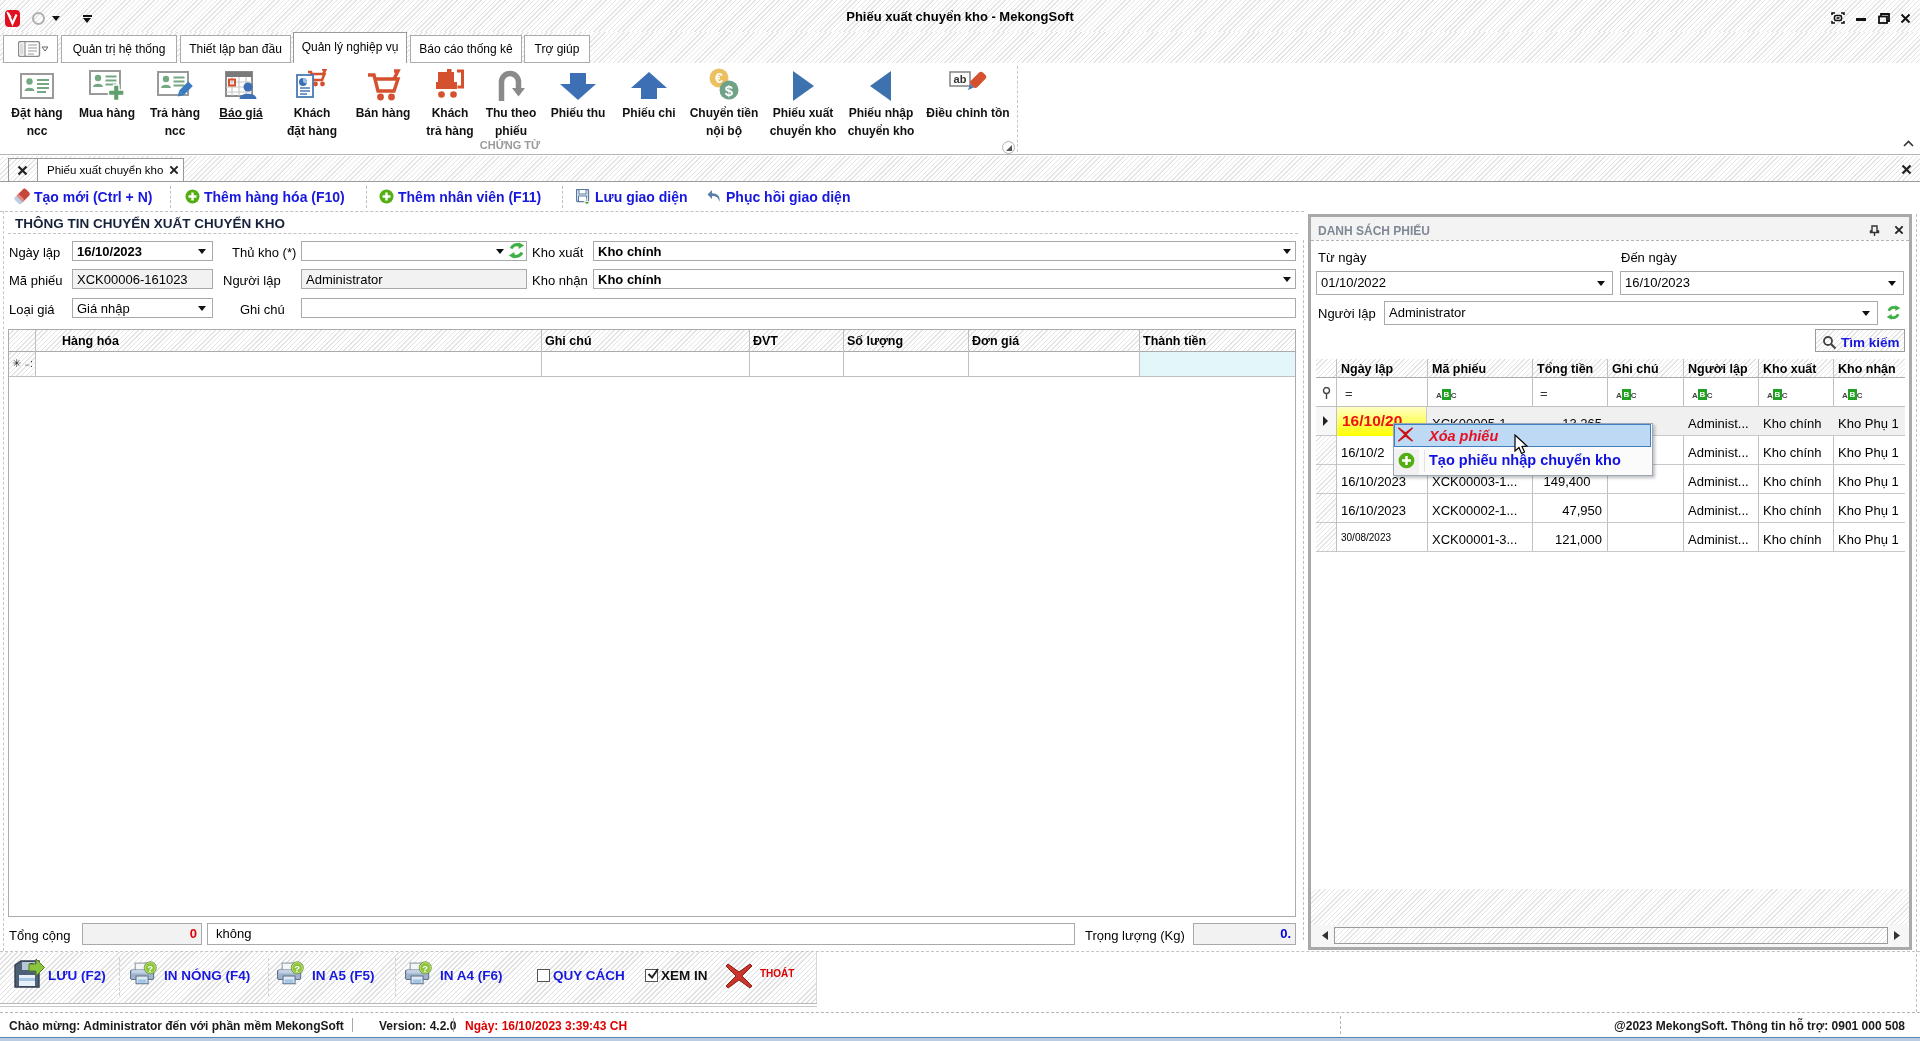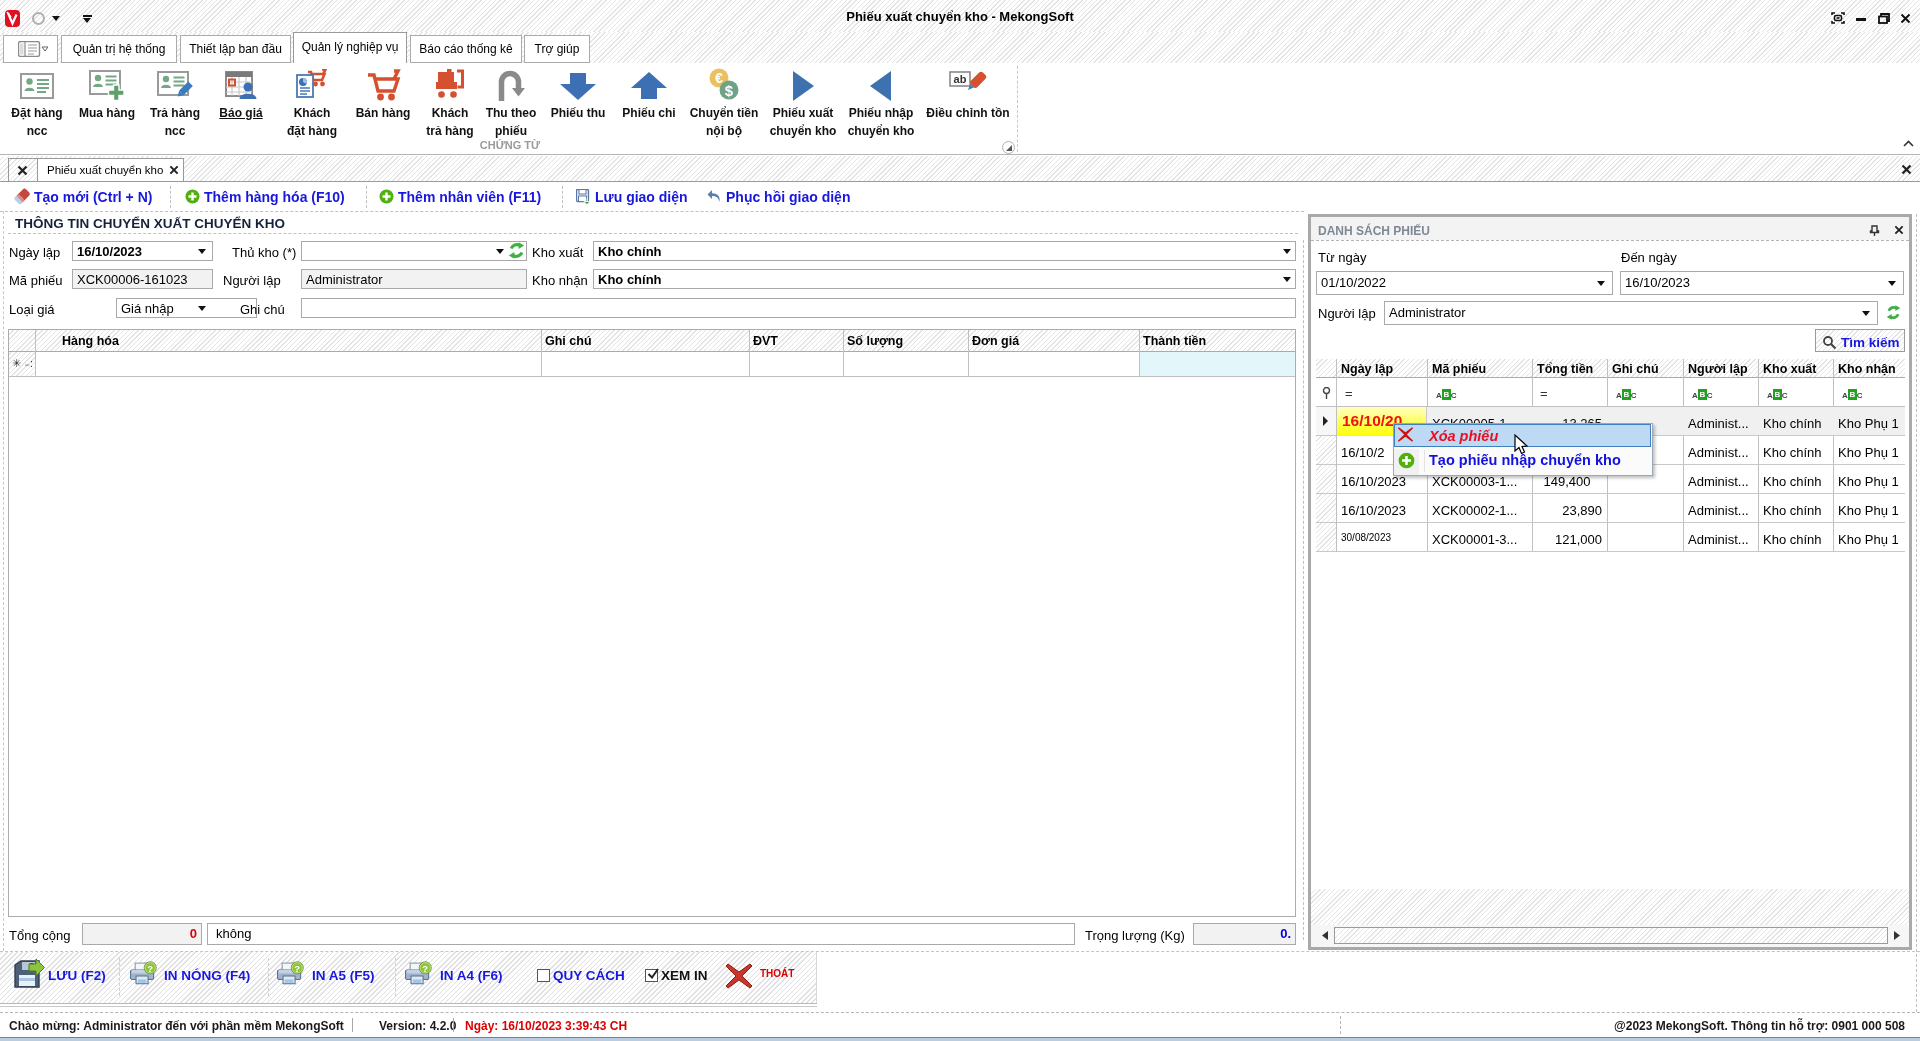--- a/index.html
+++ b/index.html
@@ -273,21 +273,21 @@
 
 <div class="lbl" style="left:9px;top:273px;">Mã phiếu</div>
 <div class="field gray" style="left:72px;top:269px;width:141px;height:20px;">XCK00006-161023</div>
 <div class="lbl" style="left:223px;top:273px;">Người lập</div>
 <div class="field gray" style="left:301px;top:269px;width:226px;height:20px;">Administrator</div>
 <div class="lbl" style="left:532px;top:273px;">Kho nhận</div>
 <div class="field b" style="left:593px;top:269px;width:703px;height:20px;">Kho chính</div>
 <div class="abs caret" style="left:1283px;top:277px;"></div>
 
 <div class="lbl" style="left:9px;top:302px;">Loại giá</div>
-<div class="field" style="left:72px;top:298px;width:141px;height:20px;margin-left:44px;">Giá nhập</div>
+<div class="field" style="left:72px;top:298px;width:141px;height:20px;">Giá nhập</div>
 <div class="abs caret" style="left:198px;top:306px;"></div>
 <div class="lbl" style="left:240px;top:302px;">Ghi chú</div>
 <div class="field" style="left:301px;top:298px;width:995px;height:20px;"></div>
 
 <div class="abs" style="left:8px;top:329px;width:1288px;height:588px;border:1px solid #ababab;background:#fff;"></div>
 <div class="abs hatch" style="left:9px;top:330px;width:1286px;height:22px;border-bottom:1px solid #ababab;"></div>
 <div class="abs hatch" style="left:9px;top:352px;width:26px;height:25px;border-bottom:1px solid #c0c0c0;font-size:11px;color:#333;padding:5px 0 0 3px;">✳ ₋:</div>
 <div class="abs" style="left:35px;top:352px;width:1104px;height:25px;border-bottom:1px solid #c0c0c0;background:#fff;"></div>
 <div class="abs" style="left:1139px;top:352px;width:156px;height:25px;border-bottom:1px solid #c0c0c0;background:#e3f7fa;"></div>
 <div class="abs" style="left:35px;top:330px;width:506px;height:47px;border-left:1px solid #c0c0c0;"></div>
@@ -479,21 +479,21 @@
 <div class="abs" style="left:1341px;top:474px;font-size:13px;">16/10/2023</div>
 <div class="abs" style="left:1432px;top:474px;font-size:13px;">XCK00003-1...</div>
 <div class="abs" style="left:1532px;top:474px;width:70px;text-align:center;font-size:13px;">149,400</div>
 <div class="abs" style="left:1688px;top:474px;font-size:13px;">Administ...</div>
 <div class="abs" style="left:1763px;top:474px;font-size:13px;">Kho chính</div>
 <div class="abs" style="left:1838px;top:474px;font-size:13px;">Kho Phụ 1</div>
 <div class="abs hatch" style="left:1316px;top:494px;width:20px;height:29px;border-bottom:1px solid #c8c8c8;"></div>
 <div class="abs" style="left:1337px;top:494px;width:568px;height:29px;border-bottom:1px solid #c8c8c8;"></div>
 <div class="abs" style="left:1341px;top:503px;font-size:13px;">16/10/2023</div>
 <div class="abs" style="left:1432px;top:503px;font-size:13px;">XCK00002-1...</div>
-<div class="abs" style="left:1532px;top:503px;width:70px;text-align:right;font-size:13px;">23,890</div>
+<div class="abs" style="left:1532px;top:503px;width:70px;text-align:right;font-size:13px;">47,950</div>
 <div class="abs" style="left:1688px;top:503px;font-size:13px;">Administ...</div>
 <div class="abs" style="left:1763px;top:503px;font-size:13px;">Kho chính</div>
 <div class="abs" style="left:1838px;top:503px;font-size:13px;">Kho Phụ 1</div>
 <div class="abs hatch" style="left:1316px;top:523px;width:20px;height:29px;border-bottom:1px solid #c8c8c8;"></div>
 <div class="abs" style="left:1337px;top:523px;width:568px;height:29px;border-bottom:1px solid #c8c8c8;"></div>
 <div class="abs" style="left:1341px;top:532px;font-size:10px;">30/08/2023</div>
 <div class="abs" style="left:1432px;top:532px;font-size:13px;">XCK00001-3...</div>
 <div class="abs" style="left:1532px;top:532px;width:70px;text-align:right;font-size:13px;">121,000</div>
 <div class="abs" style="left:1688px;top:532px;font-size:13px;">Administ...</div>
 <div class="abs" style="left:1763px;top:532px;font-size:13px;">Kho chính</div>

